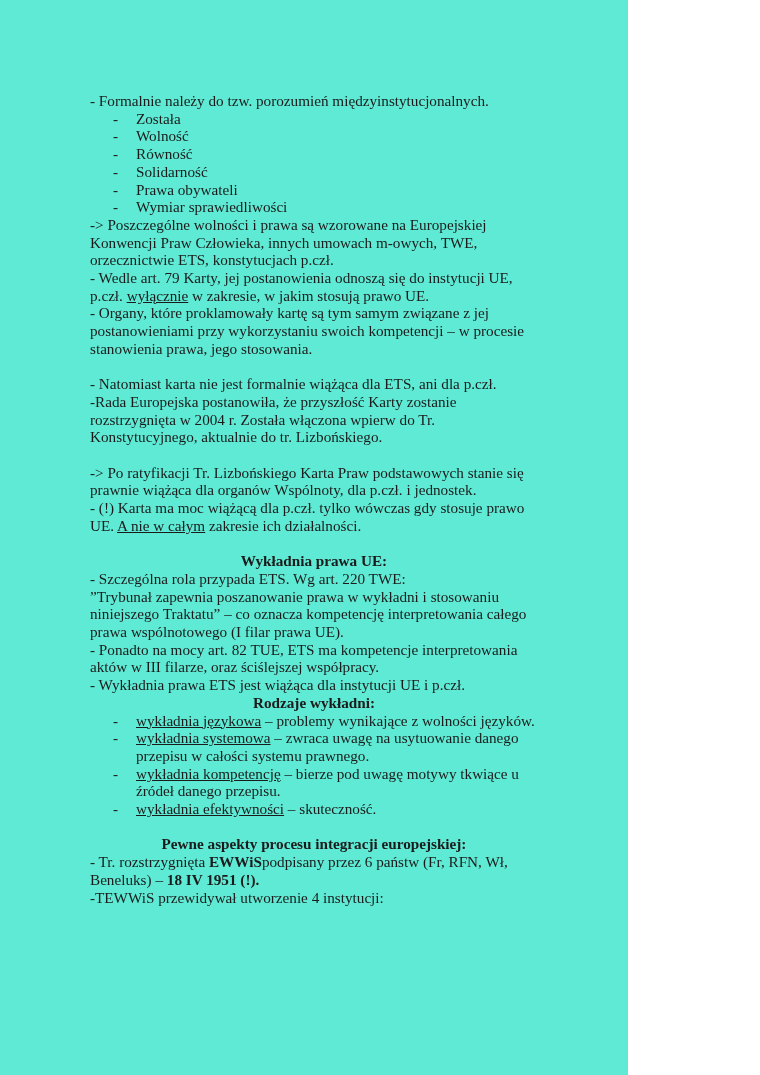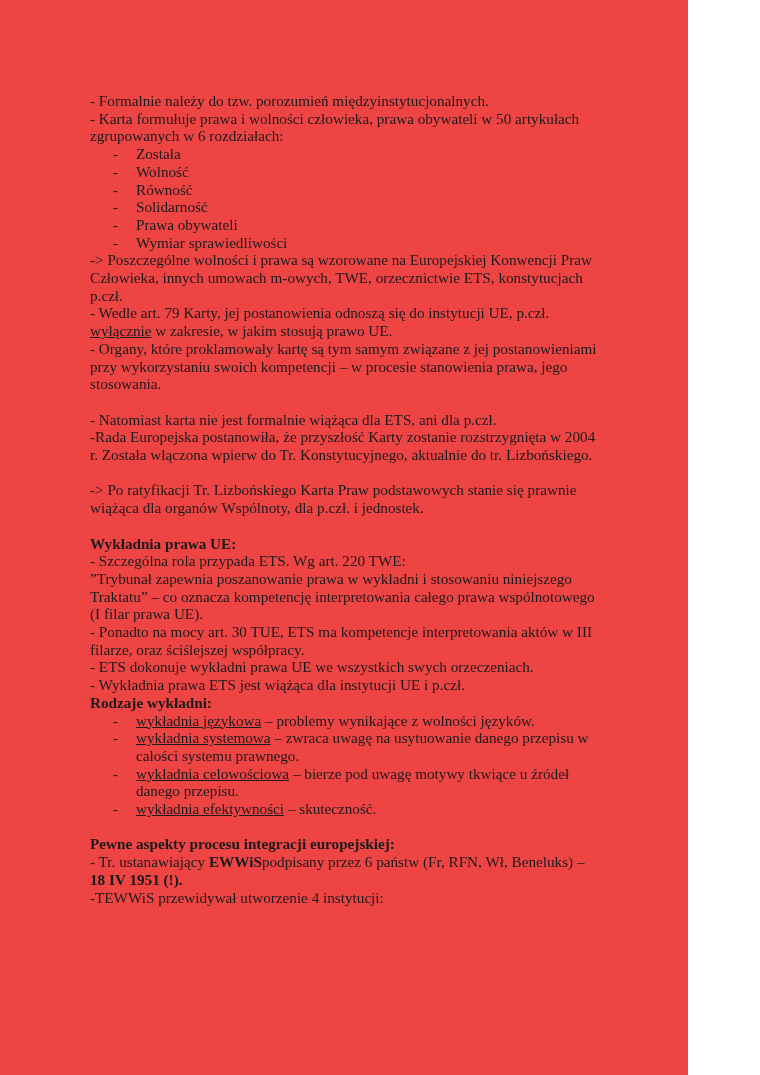--- a/index.html
+++ b/index.html
@@ -3,36 +3,37 @@
 <meta charset="utf-8">
 <style>
   html, body {
     margin: 0;
     padding: 0;
     background: #ffffff;
   }
   .page {
     position: relative;
     box-sizing: border-box;
-    width: 688px;
+    width: 628px;
     height: 1075px;
-    background: #ef4444;
+    background: #5eead4;
     padding: 92px 90px 0 90px;
     font-family: "Liberation Serif", "DejaVu Serif", serif;
     font-size: 15.2px;
     line-height: 17.7px;
     color: #1b1b1b;
     overflow: hidden;
   }
   .para, .heading {
     margin: 0;
     padding: 0;
   }
   .heading {
     font-weight: bold;
+    text-align: center;
   }
   .blank {
     height: 17.7px;
   }
   .list {
     margin: 0;
   }
   .list-item {
     position: relative;
     padding-left: 46px;
@@ -44,49 +45,48 @@
   }
   .b { font-weight: bold; }
   .u { text-decoration: underline; }
 </style>
 </head>
 <body>
 
 <div class="page">
   <div id="doc" style="color: rgb(27, 27, 27);">
       <p class="para"><span class="">- Formalnie należy do tzw. porozumień międzyinstytucjonalnych.</span></p>
-      <p class="para"><span class="">- Karta formułuje prawa i wolności człowieka, prawa obywateli w 50 artykułach zgrupowanych w 6 rozdziałach:</span></p>
       <div class="list">
         <div class="list-item"><span class="bullet">-</span><span class="">Została</span></div>
         <div class="list-item"><span class="bullet">-</span><span class="">Wolność</span></div>
         <div class="list-item"><span class="bullet">-</span><span class="">Równość</span></div>
         <div class="list-item"><span class="bullet">-</span><span class="">Solidarność</span></div>
         <div class="list-item"><span class="bullet">-</span><span class="">Prawa obywateli</span></div>
         <div class="list-item"><span class="bullet">-</span><span class="">Wymiar sprawiedliwości</span></div>
       </div>
       <p class="para"><span class="">-&gt; Poszczególne wolności i prawa są wzorowane na Europejskiej Konwencji Praw Człowieka, innych umowach m-owych, TWE, orzecznictwie ETS, konstytucjach p.czł.</span></p>
       <p class="para"><span class="">- Wedle art. 79 Karty, jej postanowienia odnoszą się do instytucji UE, p.czł. </span><span class="u">wyłącznie</span><span class=""> w zakresie, w jakim stosują prawo UE.</span></p>
       <p class="para"><span class="">- Organy, które proklamowały kartę są tym samym związane z jej postanowieniami przy wykorzystaniu swoich kompetencji – w procesie stanowienia prawa, jego stosowania.</span></p>
       <div class="blank"></div>
       <p class="para"><span class="">- Natomiast karta nie jest formalnie wiążąca dla ETS, ani dla p.czł.</span></p>
       <p class="para"><span class="">-Rada Europejska postanowiła, że przyszłość Karty zostanie rozstrzygnięta w 2004 r. Została włączona wpierw do Tr. Konstytucyjnego, aktualnie do tr. Lizbońskiego.</span></p>
       <div class="blank"></div>
       <p class="para"><span class="">-&gt; Po ratyfikacji Tr. Lizbońskiego Karta Praw podstawowych stanie się prawnie wiążąca dla organów Wspólnoty, dla p.czł. i jednostek.</span></p>
+      <p class="para"><span class="">- (!) Karta ma moc wiążącą dla p.czł. tylko wówczas gdy stosuje prawo UE. </span><span class="u">A nie w całym</span><span class=""> zakresie ich działalności.</span></p>
       <div class="blank"></div>
       <p class="heading"><span class="b ">Wykładnia prawa UE:</span></p>
       <p class="para"><span class="">- Szczególna rola przypada ETS. Wg art. 220 TWE:</span></p>
       <p class="para"><span class="">”Trybunał zapewnia poszanowanie prawa w wykładni i stosowaniu niniejszego Traktatu” – co oznacza kompetencję interpretowania całego prawa wspólnotowego (I filar prawa UE).</span></p>
-      <p class="para"><span class="">- Ponadto na mocy art. 30 TUE, ETS ma kompetencje interpretowania aktów w III filarze, oraz ściślejszej współpracy.</span></p>
-      <p class="para"><span class="">- ETS dokonuje wykładni prawa UE we wszystkich swych orzeczeniach.</span></p>
+      <p class="para"><span class="">- Ponadto na mocy art. 82 TUE, ETS ma kompetencje interpretowania aktów w III filarze, oraz ściślejszej współpracy.</span></p>
       <p class="para"><span class="">- Wykładnia prawa ETS jest wiążąca dla instytucji UE i p.czł.</span></p>
       <p class="heading"><span class="b ">Rodzaje wykładni:</span></p>
       <div class="list">
         <div class="list-item"><span class="bullet">-</span><span class="u">wykładnia językowa</span><span class=""> – problemy wynikające z wolności języków.</span></div>
         <div class="list-item"><span class="bullet">-</span><span class="u">wykładnia systemowa</span><span class=""> – zwraca uwagę na usytuowanie danego przepisu w całości systemu prawnego.</span></div>
-        <div class="list-item"><span class="bullet">-</span><span class="u">wykładnia celowościowa</span><span class=""> – bierze pod uwagę motywy tkwiące u źródeł danego przepisu.</span></div>
+        <div class="list-item"><span class="bullet">-</span><span class="u">wykładnia kompetencję</span><span class=""> – bierze pod uwagę motywy tkwiące u źródeł danego przepisu.</span></div>
         <div class="list-item"><span class="bullet">-</span><span class="u">wykładnia efektywności</span><span class=""> – skuteczność.</span></div>
       </div>
       <div class="blank"></div>
       <p class="heading"><span class="b ">Pewne aspekty procesu integracji europejskiej:</span></p>
-      <p class="para"><span class="">- Tr. ustanawiający </span><span class="b ">EWWiS</span><span class="">podpisany przez 6 państw (Fr, RFN, Wł, Beneluks) – </span><span class="b ">18 IV 1951 (!).</span></p>
+      <p class="para"><span class="">- Tr. rozstrzygnięta </span><span class="b ">EWWiS</span><span class="">podpisany przez 6 państw (Fr, RFN, Wł, Beneluks) – </span><span class="b ">18 IV 1951 (!).</span></p>
       <p class="para"><span class="">-TEWWiS przewidywał utworzenie 4 instytucji:</span></p>
     </div>
 </div>
 
 </body></html>

